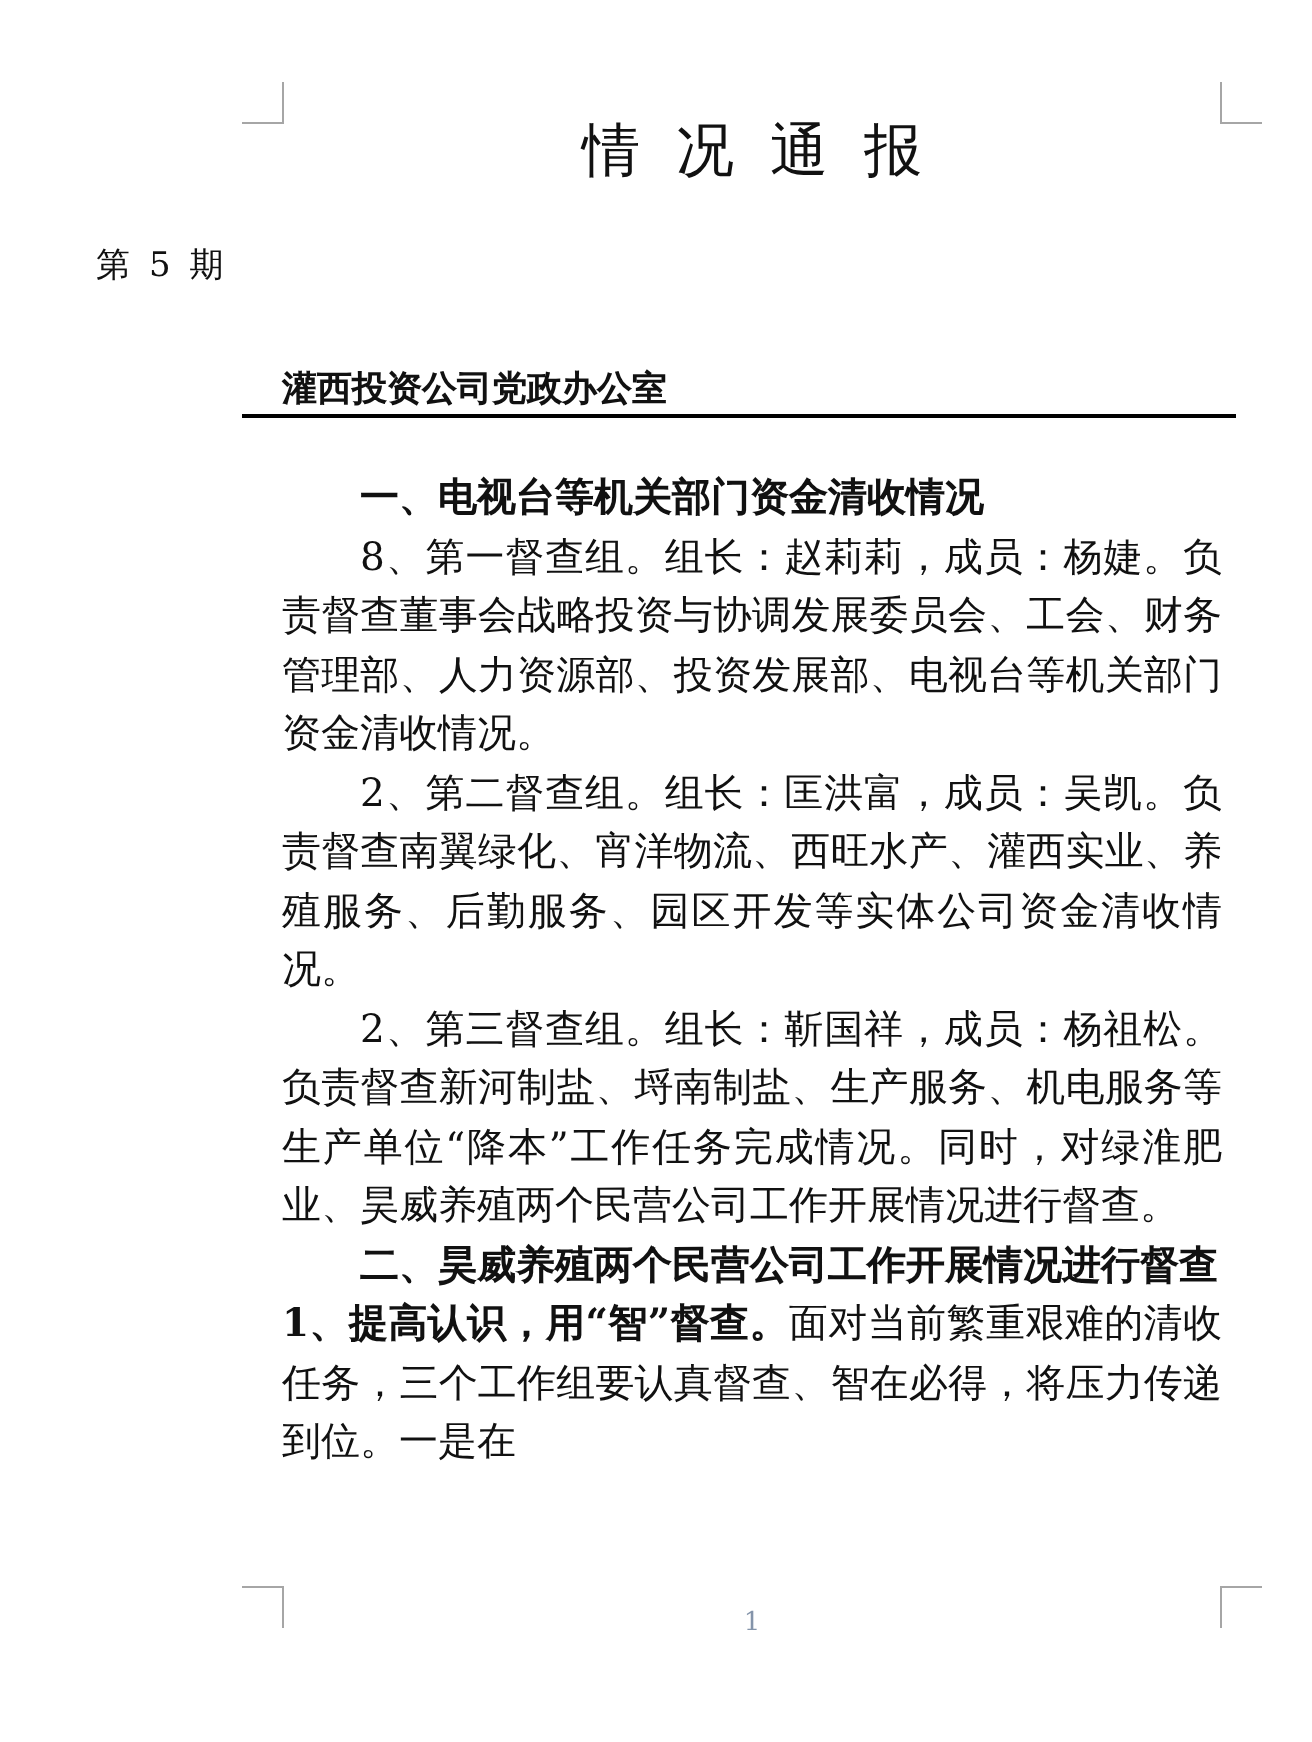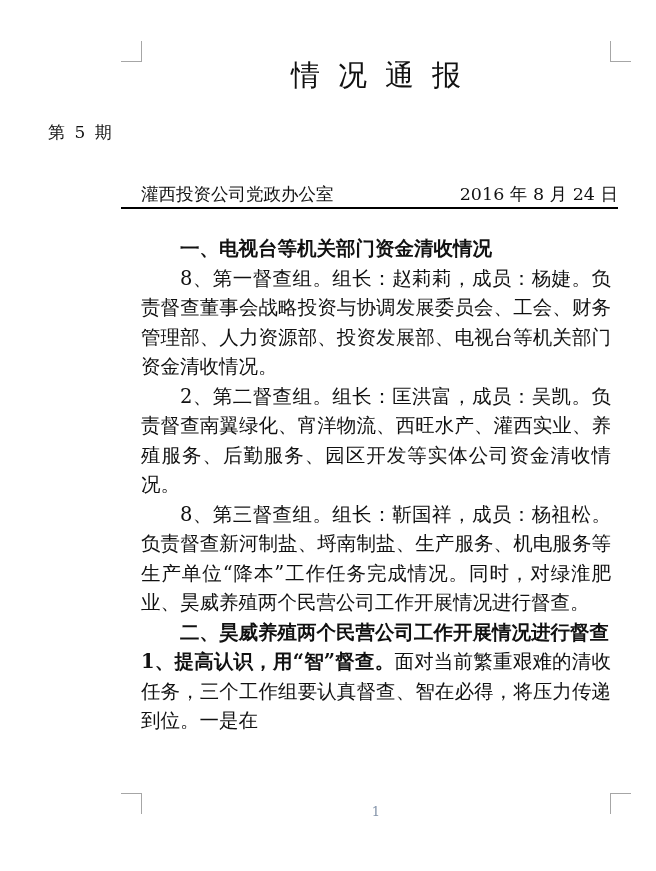--- a/index.html
+++ b/index.html
@@ -51,21 +51,21 @@
   }
   .masthead-row {
     position: absolute;
     top: 182px;
     left: 93px;
     width: 477px;
     display: flex;
     justify-content: space-between;
     align-items: baseline;
     font-size: 17.5px;
-    font-weight: normal;
+    font-weight: bold;
     white-space: nowrap;
   }
   .masthead-rule {
     position: absolute;
     top: 207px;
     left: 73px;
     width: 497px;
     height: 0;
     border-top: 2px solid #000000;
   }
@@ -103,29 +103,28 @@
   <div class="crop tl"></div>
   <div class="crop tr"></div>
   <div class="crop bl"></div>
   <div class="crop br"></div>
 
   <div class="doc-title">情况通报</div>
   <div class="doc-issue">第 5 期</div>
 
   <div class="masthead-row">
     <span>灌西投资公司党政办公室</span>
-    <span>2016 年 8 月 24 日</span>
   </div>
 
   <div class="masthead-rule"></div>
 
   <div class="body-text">
     <p class="heading">一、电视台等机关部门资金清收情况</p>
     <p class="indent">8、第一督查组。组长：赵莉莉，成员：杨婕。负责督查董事会战略投资与协调发展委员会、工会、财务管理部、人力资源部、投资发展部、电视台等机关部门资金清收情况。</p>
     <p class="indent">2、第二督查组。组长：匡洪富，成员：吴凯。负责督查南翼绿化、宵洋物流、西旺水产、灌西实业、养殖服务、后勤服务、园区开发等实体公司资金清收情况。</p>
-    <p class="indent">8、第三督查组。组长：靳国祥，成员：杨祖松。负责督查新河制盐、埒南制盐、生产服务、机电服务等生产单位“降本”工作任务完成情况。同时，对绿淮肥业、昊威养殖两个民营公司工作开展情况进行督查。</p>
+    <p class="indent">2、第三督查组。组长：靳国祥，成员：杨祖松。负责督查新河制盐、埒南制盐、生产服务、机电服务等生产单位“降本”工作任务完成情况。同时，对绿淮肥业、昊威养殖两个民营公司工作开展情况进行督查。</p>
     <p class="heading">二、昊威养殖两个民营公司工作开展情况进行督查</p>
     <p><span class="lead-bold">1、提高认识，用“智”督查。</span><span>面对当前繁重艰难的清收任务，三个工作组要认真督查、智在必得，将压力传递到位。一是在</span></p>
   </div>
 
   <div class="page-number">1</div>
 
 </div>
 
 </body></html>

